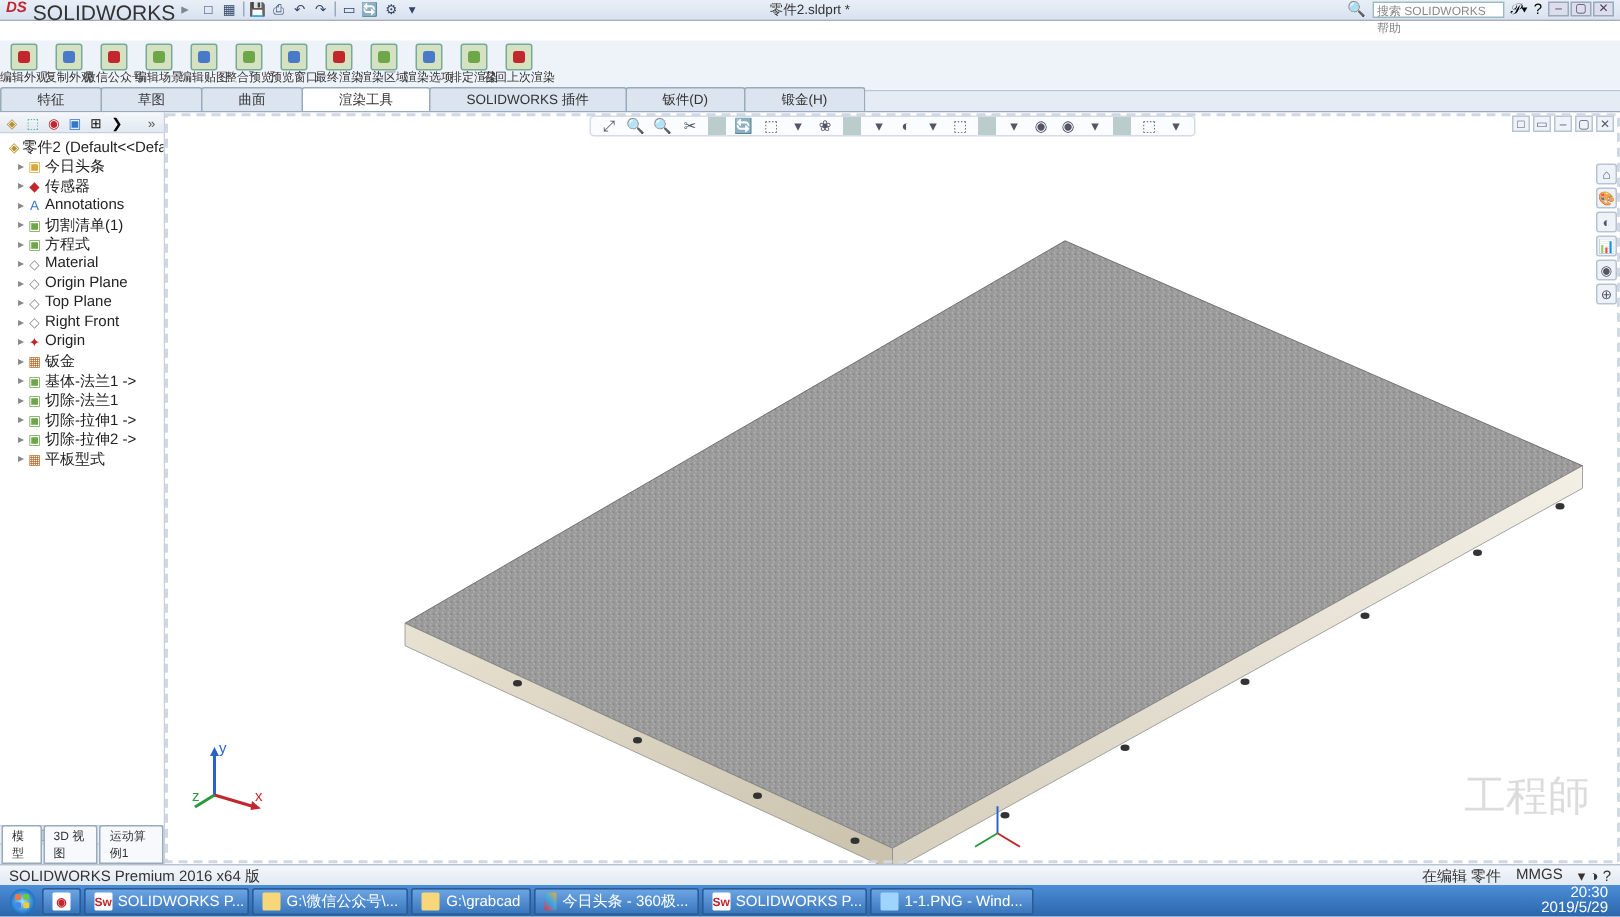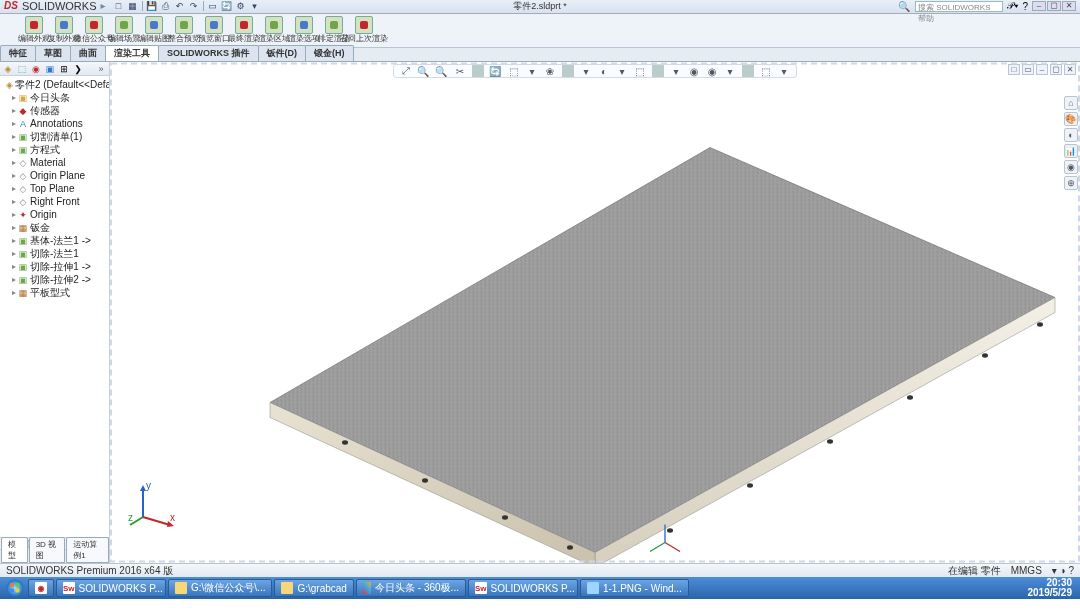--- a/index.html
+++ b/index.html
@@ -1,36 +1,36 @@
 <!DOCTYPE html>
 <html><head>
 <meta charset="utf-8">
 <style>
   * { margin: 0; padding: 0; box-sizing: border-box; font-family: "Microsoft YaHei", Arial, sans-serif; font-size: 10px; }
   body { width: 1080px; height: 611px; overflow: hidden; background: #fff; }
   .titlebar { height: 14px; background: linear-gradient(#e9eff7,#d7e2f0); display: flex; align-items: flex-start; padding: 0 4px; border-bottom: 1px solid #aab; position: relative; }
   .titlebar .logo { font-weight: bold; font-style: italic; color: #c1272d; margin-right: 4px; }
-  .titlebar .appname { font-size: 11px; color: #333; }
+  .titlebar .appname { font-size: 14px; color: #333; }
   .titlebar .center { position:absolute; left:50%; transform:translateX(-50%); font-size:9px; color:#333;}
   .titlebar .right { position:absolute; right:4px; display:flex; align-items:center; gap:4px;}
   .titlebar .search-box { width:88px; height:11px; background:#fff; border:1px solid #9bb; font-size:8px; padding:0 2px; color:#888;}
   .winctrl { display:flex; gap:1px; }
   .winctrl span { width:14px; height:10px; background:#dde; border:1px solid #9ab; display:inline-block; text-align:center; line-height:8px; font-size:8px; color:#445;}
   .quickbar { height:12px; background:linear-gradient(#e5ecf6,#d2dcea); display:flex; align-items:center; padding:0 4px; gap:4px; border-bottom:1px solid #aab;}
   .quickbar .qb-item { width:10px; height:10px; display:inline-flex; align-items:center; justify-content:center; font-size:9px; color:#346;}
   .qb-sep { width:1px; height:10px; background:#9ab; }
-  .ribbon { height:34px; background:#eef3f9; border-bottom:1px solid #b8c4d4; display:flex; align-items:flex-start; padding:2px 20px; gap:2px;}
+  .ribbon { height:34px; background:#eef3f9; border-bottom:1px solid #b8c4d4; display:flex; align-items:flex-start; padding:2px 2px; gap:2px;margin-top:13px;}
   .ribbon-btn { width:28px; display:flex; flex-direction:column; align-items:center; gap:1px;}
   .ribbon-btn .ic { width:18px; height:18px; background:#d5e2c2; border:1px solid #7a9; border-radius:2px; position:relative;}
   .ribbon-btn .ic.red::after{content:"";position:absolute;inset:4px;background:#c1272d;border-radius:2px;}
   .ribbon-btn .ic.blue::after{content:"";position:absolute;inset:4px;background:#4a7ac7;border-radius:2px;}
   .ribbon-btn .ic.grn::after{content:"";position:absolute;inset:4px;background:#6ea64a;border-radius:2px;}
   .ribbon-btn .lbl { font-size:8px; color:#333; text-align:center; line-height:8px; white-space:nowrap;}
   .tabs { height:14px; background:#e6ecf4; display:flex; align-items:flex-end; border-bottom:1px solid #9ab;}
-  .tabs .tab { padding:1px 8px; font-size:9px; color:#333; border:1px solid #9ab; border-bottom:none; background:#dbe4ef; margin-right:-1px; border-radius:2px 2px 0 0;font-weight:bold;}
+  .tabs .tab { padding:1px 24px; font-size:9px; color:#333; border:1px solid #9ab; border-bottom:none; background:#dbe4ef; margin-right:-1px; border-radius:2px 2px 0 0;}
   .tabs .tab.active { background:#fff; }
   .main { display:flex; height:501px; position:relative;}
   .tree-pane { width:110px; background:#fff; border-right:1px solid #c8d0dc; display:flex; flex-direction:column;}
   .tree-toolbar { height:14px; background:linear-gradient(#f4f7fb,#e2e9f2); display:flex; align-items:center; padding:0 2px; gap:2px; border-bottom:1px solid #c8d0dc;}
   .tree-toolbar span { width:12px;height:12px; display:inline-flex;align-items:center;justify-content:center; font-size:9px;}
   .tree-toolbar .close-x{margin-left:auto;font-size:9px;color:#555;}
   .tree { flex:1; overflow:hidden; padding:2px 0; background:#fff;}
   .tree-item { display:flex; align-items:center; gap:2px; padding:0 2px 0 6px; height:13px; font-size:9px; color:#222; white-space:nowrap;}
   .tree-item.l1{padding-left:12px;}
   .ti-icon{width:10px;height:10px;display:inline-flex;align-items:center;justify-content:center;font-size:9px;}
@@ -60,21 +60,21 @@
   .statusbar{height:14px;background:linear-gradient(#f4f7fb,#e2e9f2);border-top:1px solid #b8c4d4;display:flex;align-items:center;padding:0 6px;font-size:9px;color:#333;gap:12px;}
   .statusbar .sb-right{margin-left:auto;display:flex;align-items:center;gap:10px;}
   .taskbar{height:22px;background:linear-gradient(#4c8ed9,#2964a8);display:flex;align-items:center;padding:0 4px;gap:2px;}
   .taskbar .start{width:22px;height:18px;display:inline-flex;align-items:center;justify-content:center;}
   .taskbar .start svg{width:18px;height:18px;}
   .task-btn{height:18px;padding:0 6px;background:linear-gradient(#6ba5e3,#3a76bc);border:1px solid #2b5a94;border-radius:2px;display:inline-flex;align-items:center;gap:4px;color:#fff;font-size:9px;white-space:nowrap;max-width:110px;overflow:hidden;}
   .task-btn .tic{width:12px;height:12px;background:#fff;border-radius:1px;display:inline-flex;align-items:center;justify-content:center;font-size:8px;color:#c1272d;font-weight:bold;}
   .task-btn .tic.folder{background:#f7d77a;color:#8a6;}
   .task-btn .tic.img{background:#9fd4ff;color:#246;}
   .task-btn .tic.news{background:linear-gradient(45deg,#e33,#3ae,#ea3);}
-  .taskbar .tray{margin-left:auto;color:#fff;font-size:9px;text-align:right;line-height:10px;padding-right:4px;font-weight:bold;}
+  .taskbar .tray{margin-left:auto;color:#fff;font-size:9px;text-align:right;line-height:10px;padding-right:4px;}
   
   .plate-scene{position:absolute;inset:0;}
   .plate-scene svg{width:100%;height:100%;}
   .scallop-border{position:absolute;inset:0;pointer-events:none;}
 </style>
 </head>
 <body>
 
 <div class="titlebar">
   <span class="logo">DS</span>
@@ -363,20 +363,21 @@
         <polygon points="15,8 12,14 18,14" fill="#2a62c9"></polygon>
         <text x="18" y="12" font-size="7" fill="#2a62c9">y</text>
         <line x1="15" y1="40" x2="42" y2="48" stroke="#c1272d" stroke-width="2"></line>
         <polygon points="46,49 40,44 39,50" fill="#c1272d"></polygon>
         <text x="42" y="44" font-size="7" fill="#c1272d">x</text>
         <line x1="15" y1="40" x2="2" y2="48" stroke="#2a9a3a" stroke-width="2"></line>
         <text x="0" y="44" font-size="7" fill="#2a9a3a">z</text>
       </svg>
     </div>
 
+    <div class="watermark">工程師</div>
 
     <div class="side-panel" id="side-panel">
         <span>⌂</span>
         <span>🎨</span>
         <span>◐</span>
         <span>📊</span>
         <span>◉</span>
         <span>⊕</span>
       </div>
   </div>

